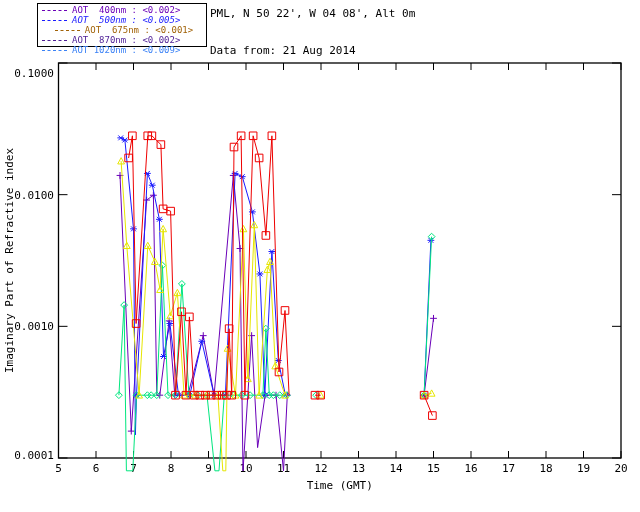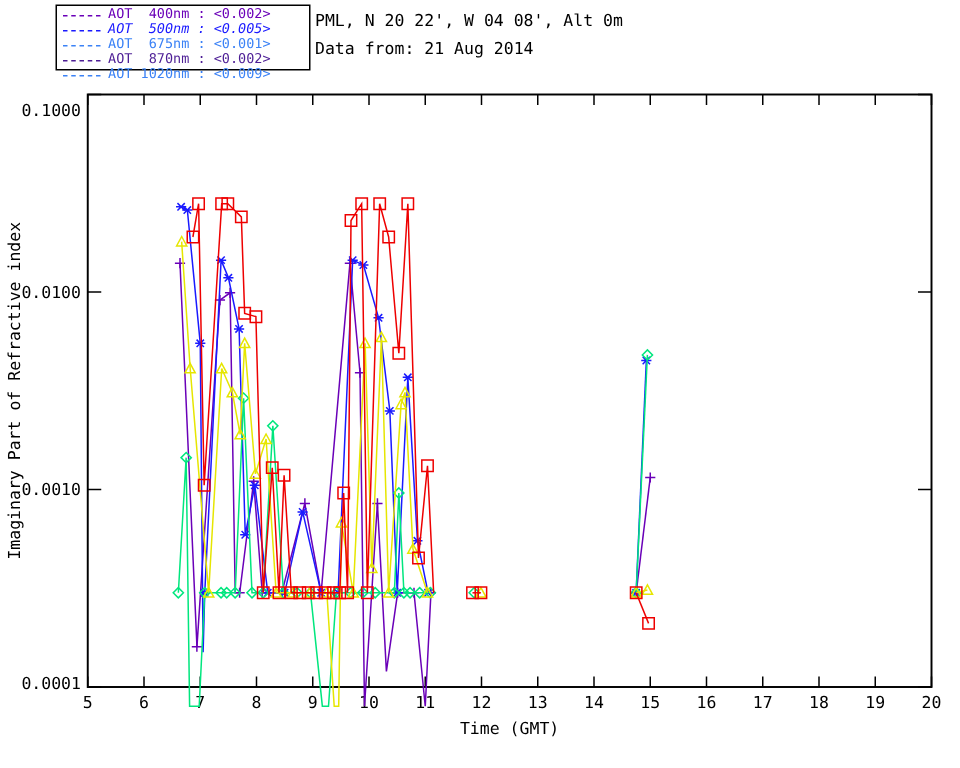--- a/index.html
+++ b/index.html
@@ -6,21 +6,21 @@
   .screen{position:relative;width:640px;height:512px;background:#ffffff;overflow:hidden;
           font-family:"DejaVu Sans Mono", monospace;}
   .legend-box{position:absolute;left:37px;top:3px;width:170px;height:44px;
               border:1px solid #000;background:#fff;box-sizing:border-box;
               display:flex;flex-direction:column;justify-content:space-around;padding:1px 0;}
   .legend-row{display:flex;align-items:center;height:11px;}
   .legend-dash{width:25px;margin-left:4px;border-top:1px dashed currentColor;}
   .legend-text{font-size:9px;line-height:10px;white-space:pre;margin-left:5px;letter-spacing:0;}
   .hdr{position:absolute;left:210px;color:#000;font-size:11px;white-space:pre;}
   .hdr1{top:7px;}
-  .hdr2{top:26px;}
+  .hdr2{top:44px;}
   svg text{font-family:"DejaVu Sans Mono", monospace;fill:#000;}
 </style>
 </head>
 <body>
 
 <div class="screen">
   <svg id="plot" width="640" height="512" viewBox="0 0 640 512">
       <g>
         <rect x="58.5" y="63" width="562.5" height="395" fill="none" stroke="#000" stroke-width="1.3"></rect>
       </g>
@@ -242,28 +242,28 @@
     </svg>
   <div class="legend-box" id="legend">
       <div class="legend-row" style="color: rgb(106, 0, 184);">
         <span class="legend-dash"></span>
         <span class="legend-text">AOT  400nm : &lt;0.002&gt;</span>
       </div>
       <div class="legend-row" style="color: rgb(26, 26, 255); font-style: italic;">
         <span class="legend-dash"></span>
         <span class="legend-text">AOT  500nm : &lt;0.005&gt;</span>
       </div>
+      <div class="legend-row" style="color: #a16207; justify-content: center;">
+        <span class="legend-dash"></span>
+        <span class="legend-text">AOT  675nm : &lt;0.001&gt;</span>
+      </div>
+      <div class="legend-row" style="color: #4c1d95;">
+        <span class="legend-dash"></span>
+        <span class="legend-text">AOT  870nm : &lt;0.002&gt;</span>
+      </div>
       <div class="legend-row" style="color: #3b82f6;">
         <span class="legend-dash"></span>
-        <span class="legend-text">AOT  675nm : &lt;0.001&gt;</span>
-      </div>
-      <div class="legend-row" style="color: #4c1d95;">
-        <span class="legend-dash"></span>
-        <span class="legend-text">AOT  870nm : &lt;0.002&gt;</span>
-      </div>
-      <div class="legend-row" style="color: #3b82f6;">
-        <span class="legend-dash"></span>
         <span class="legend-text">AOT 1020nm : &lt;0.009&gt;</span>
       </div>
     </div>
-  <div class="hdr hdr1">PML, N 20 22', W 04 08', Alt 0m</div>
+  <div class="hdr hdr1">PML, N 50 22', W 04 08', Alt 0m</div>
   <div class="hdr hdr2">Data from: 21 Aug 2014</div>
 </div>
 
 </body></html>

